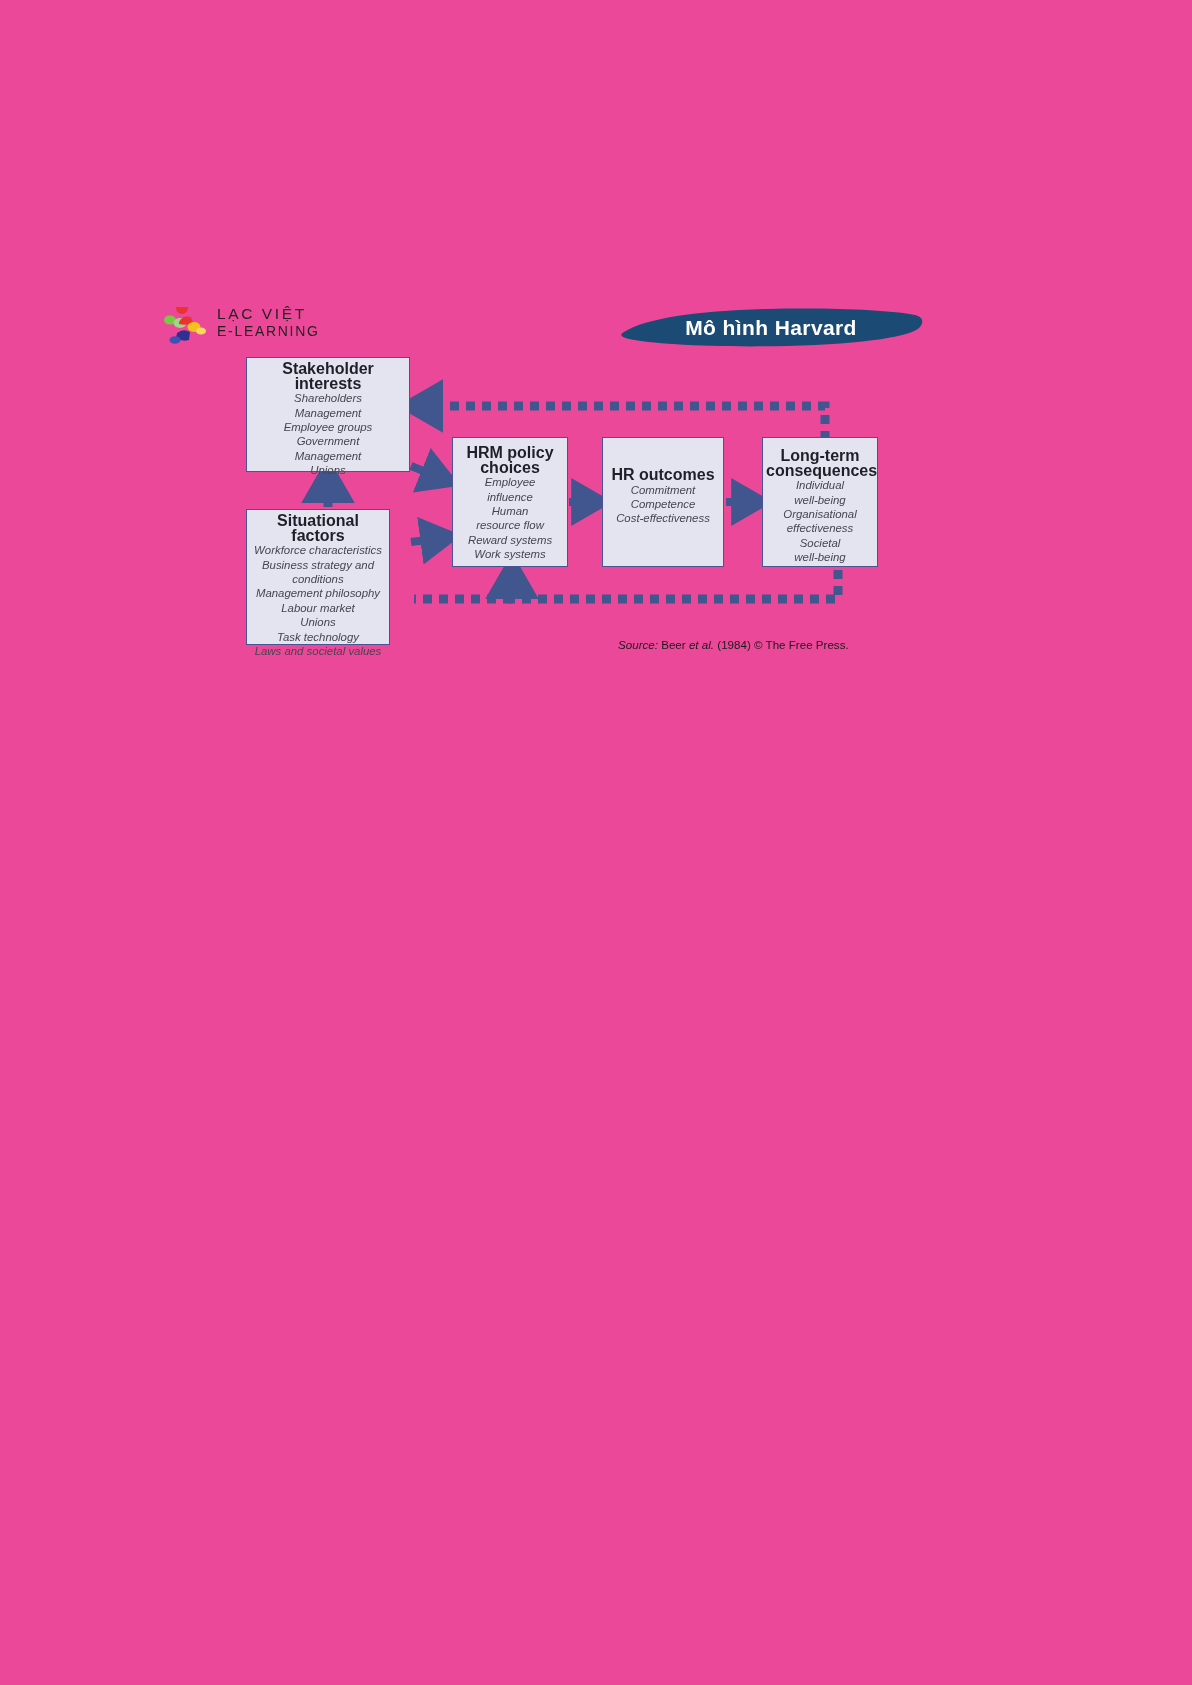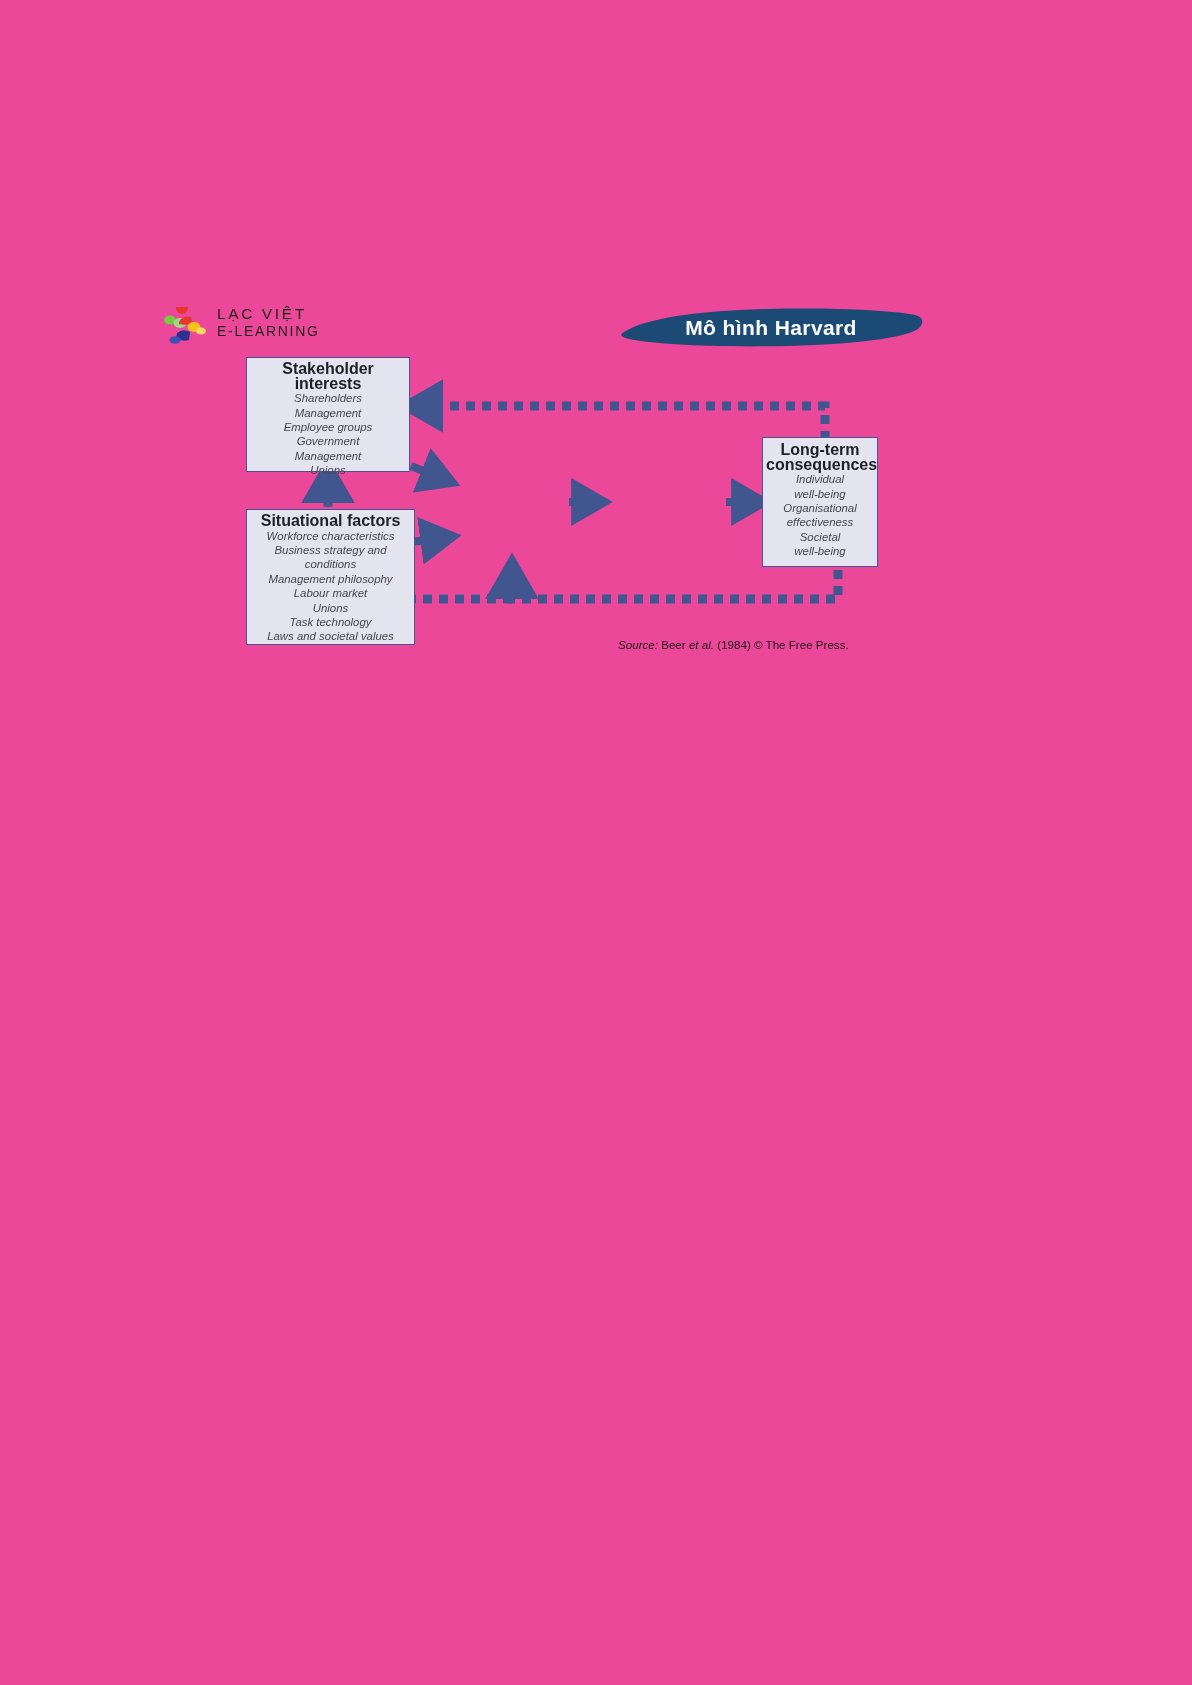--- a/index.html
+++ b/index.html
@@ -121,28 +121,28 @@
     display: block;
     line-height: 14.6px;
   }
   .dbox .bline {
     display: block;
     color: #45454f;
     font-style: italic;
   }
 
   #box-stakeholder { left: 246px; top: 357px; width: 164px; height: 115px; }
-  #box-situational { left: 246px; top: 509px; width: 169px; height: 136px; }
+  #box-situational { left: 246px; top: 509px; width: 144px; height: 136px; }
   #box-hrm        { left: 452px; top: 437px; width: 116px; height: 130px; }
   #box-hroutcome  { left: 602px; top: 437px; width: 122px; height: 130px; }
   #box-longterm   { left: 762px; top: 437px; width: 116px; height: 130px; }
 
   #box-hrm { padding-top: 8px; }
   #box-hroutcome { padding-top: 30px; }
-  #box-longterm { padding-top: 5px; }
+  #box-longterm { padding-top: 11px; }
 
   
   #source-line {
     position: absolute;
     left: 618px;
     top: 638px;
     font-size: 11.6px;
     color: #1b1b1b;
     white-space: nowrap;
   }
@@ -233,21 +233,37 @@
       <span class="bline">Workforce characteristics</span>
       <span class="bline">Business strategy and</span>
       <span class="bline">conditions</span>
       <span class="bline">Management philosophy</span>
       <span class="bline">Labour market</span>
       <span class="bline">Unions</span>
       <span class="bline">Task technology</span>
       <span class="bline">Laws and societal values</span>
     </div>
 
-
+    <div class="dbox" id="box-hrm">
+      <span class="bhead">HRM policy</span>
+      <span class="bhead">choices</span>
+      <span class="bline">Employee</span>
+      <span class="bline">influence</span>
+      <span class="bline">Human</span>
+      <span class="bline">resource flow</span>
+      <span class="bline">Reward systems</span>
+      <span class="bline">Work systems</span>
+    </div>
+
+    <div class="dbox" id="box-hroutcome">
+      <span class="bhead">HR outcomes</span>
+      <span class="bline">Commitment</span>
+      <span class="bline">Competence</span>
+      <span class="bline">Cost-effectiveness</span>
+    </div>
 
     <div class="dbox" id="box-longterm">
       <span class="bhead">Long-term</span>
       <span class="bhead">consequences</span>
       <span class="bline">Individual</span>
       <span class="bline">well-being</span>
       <span class="bline">Organisational</span>
       <span class="bline">effectiveness</span>
       <span class="bline">Societal</span>
       <span class="bline">well-being</span>

